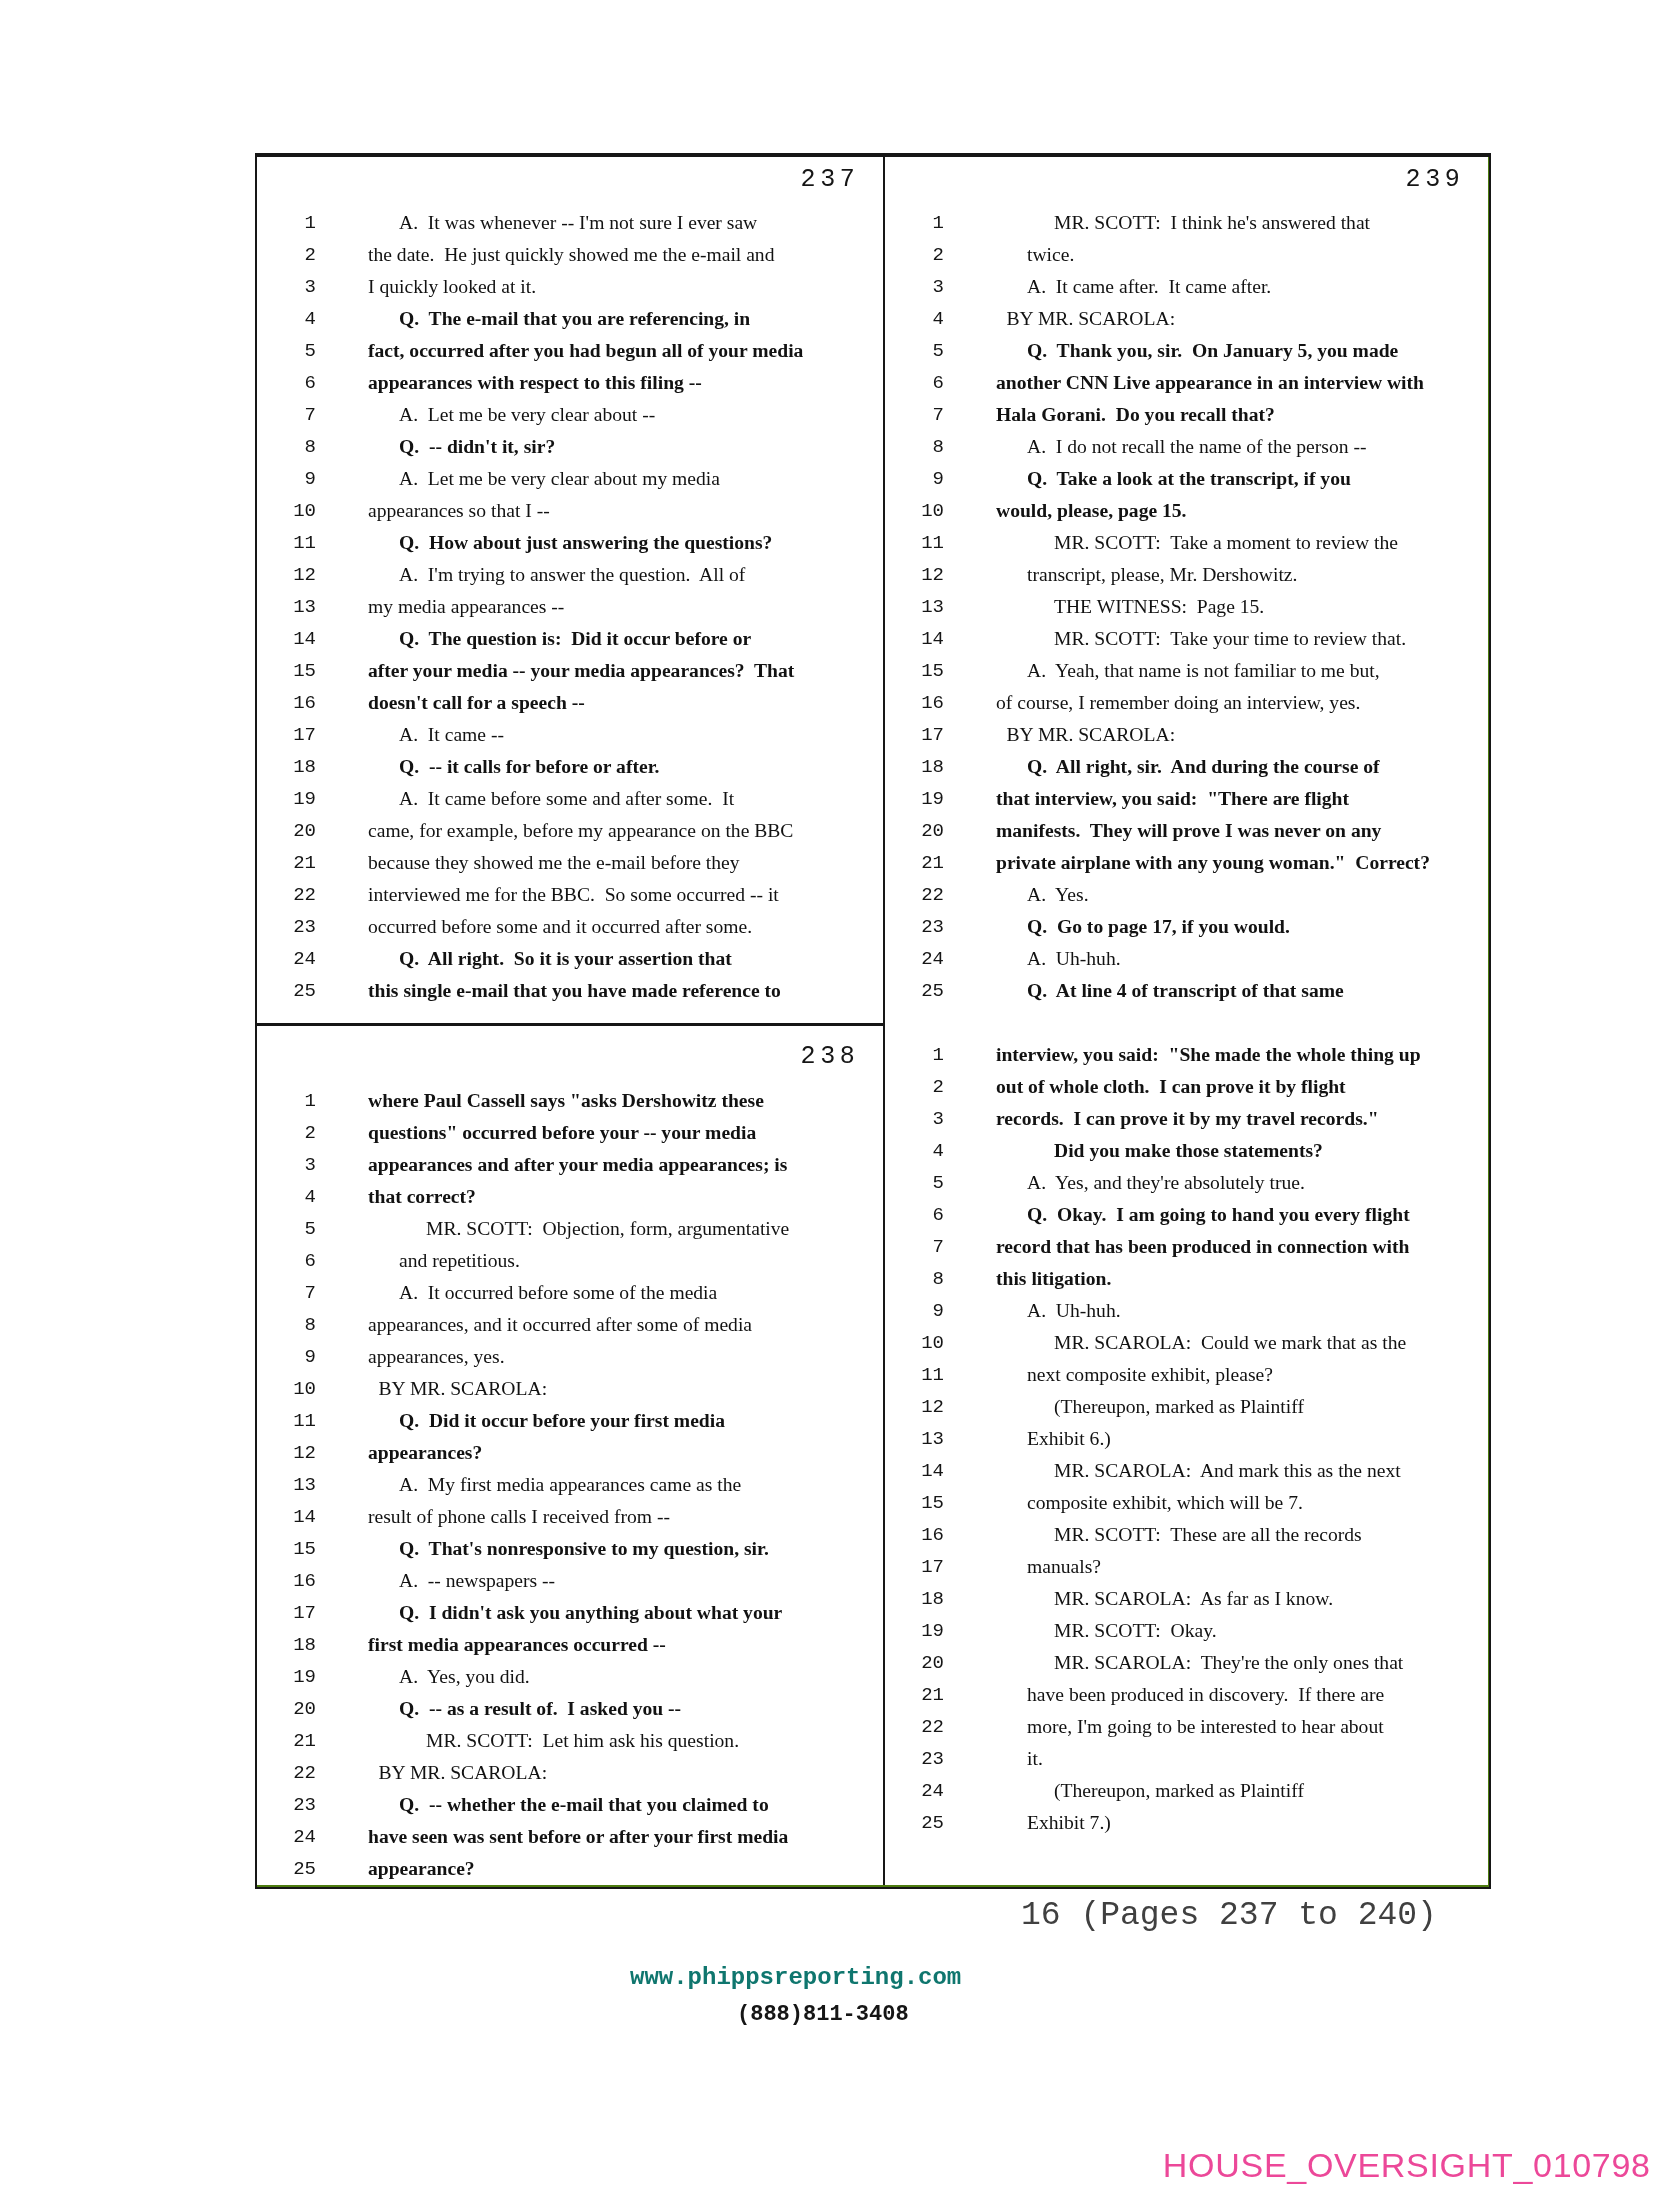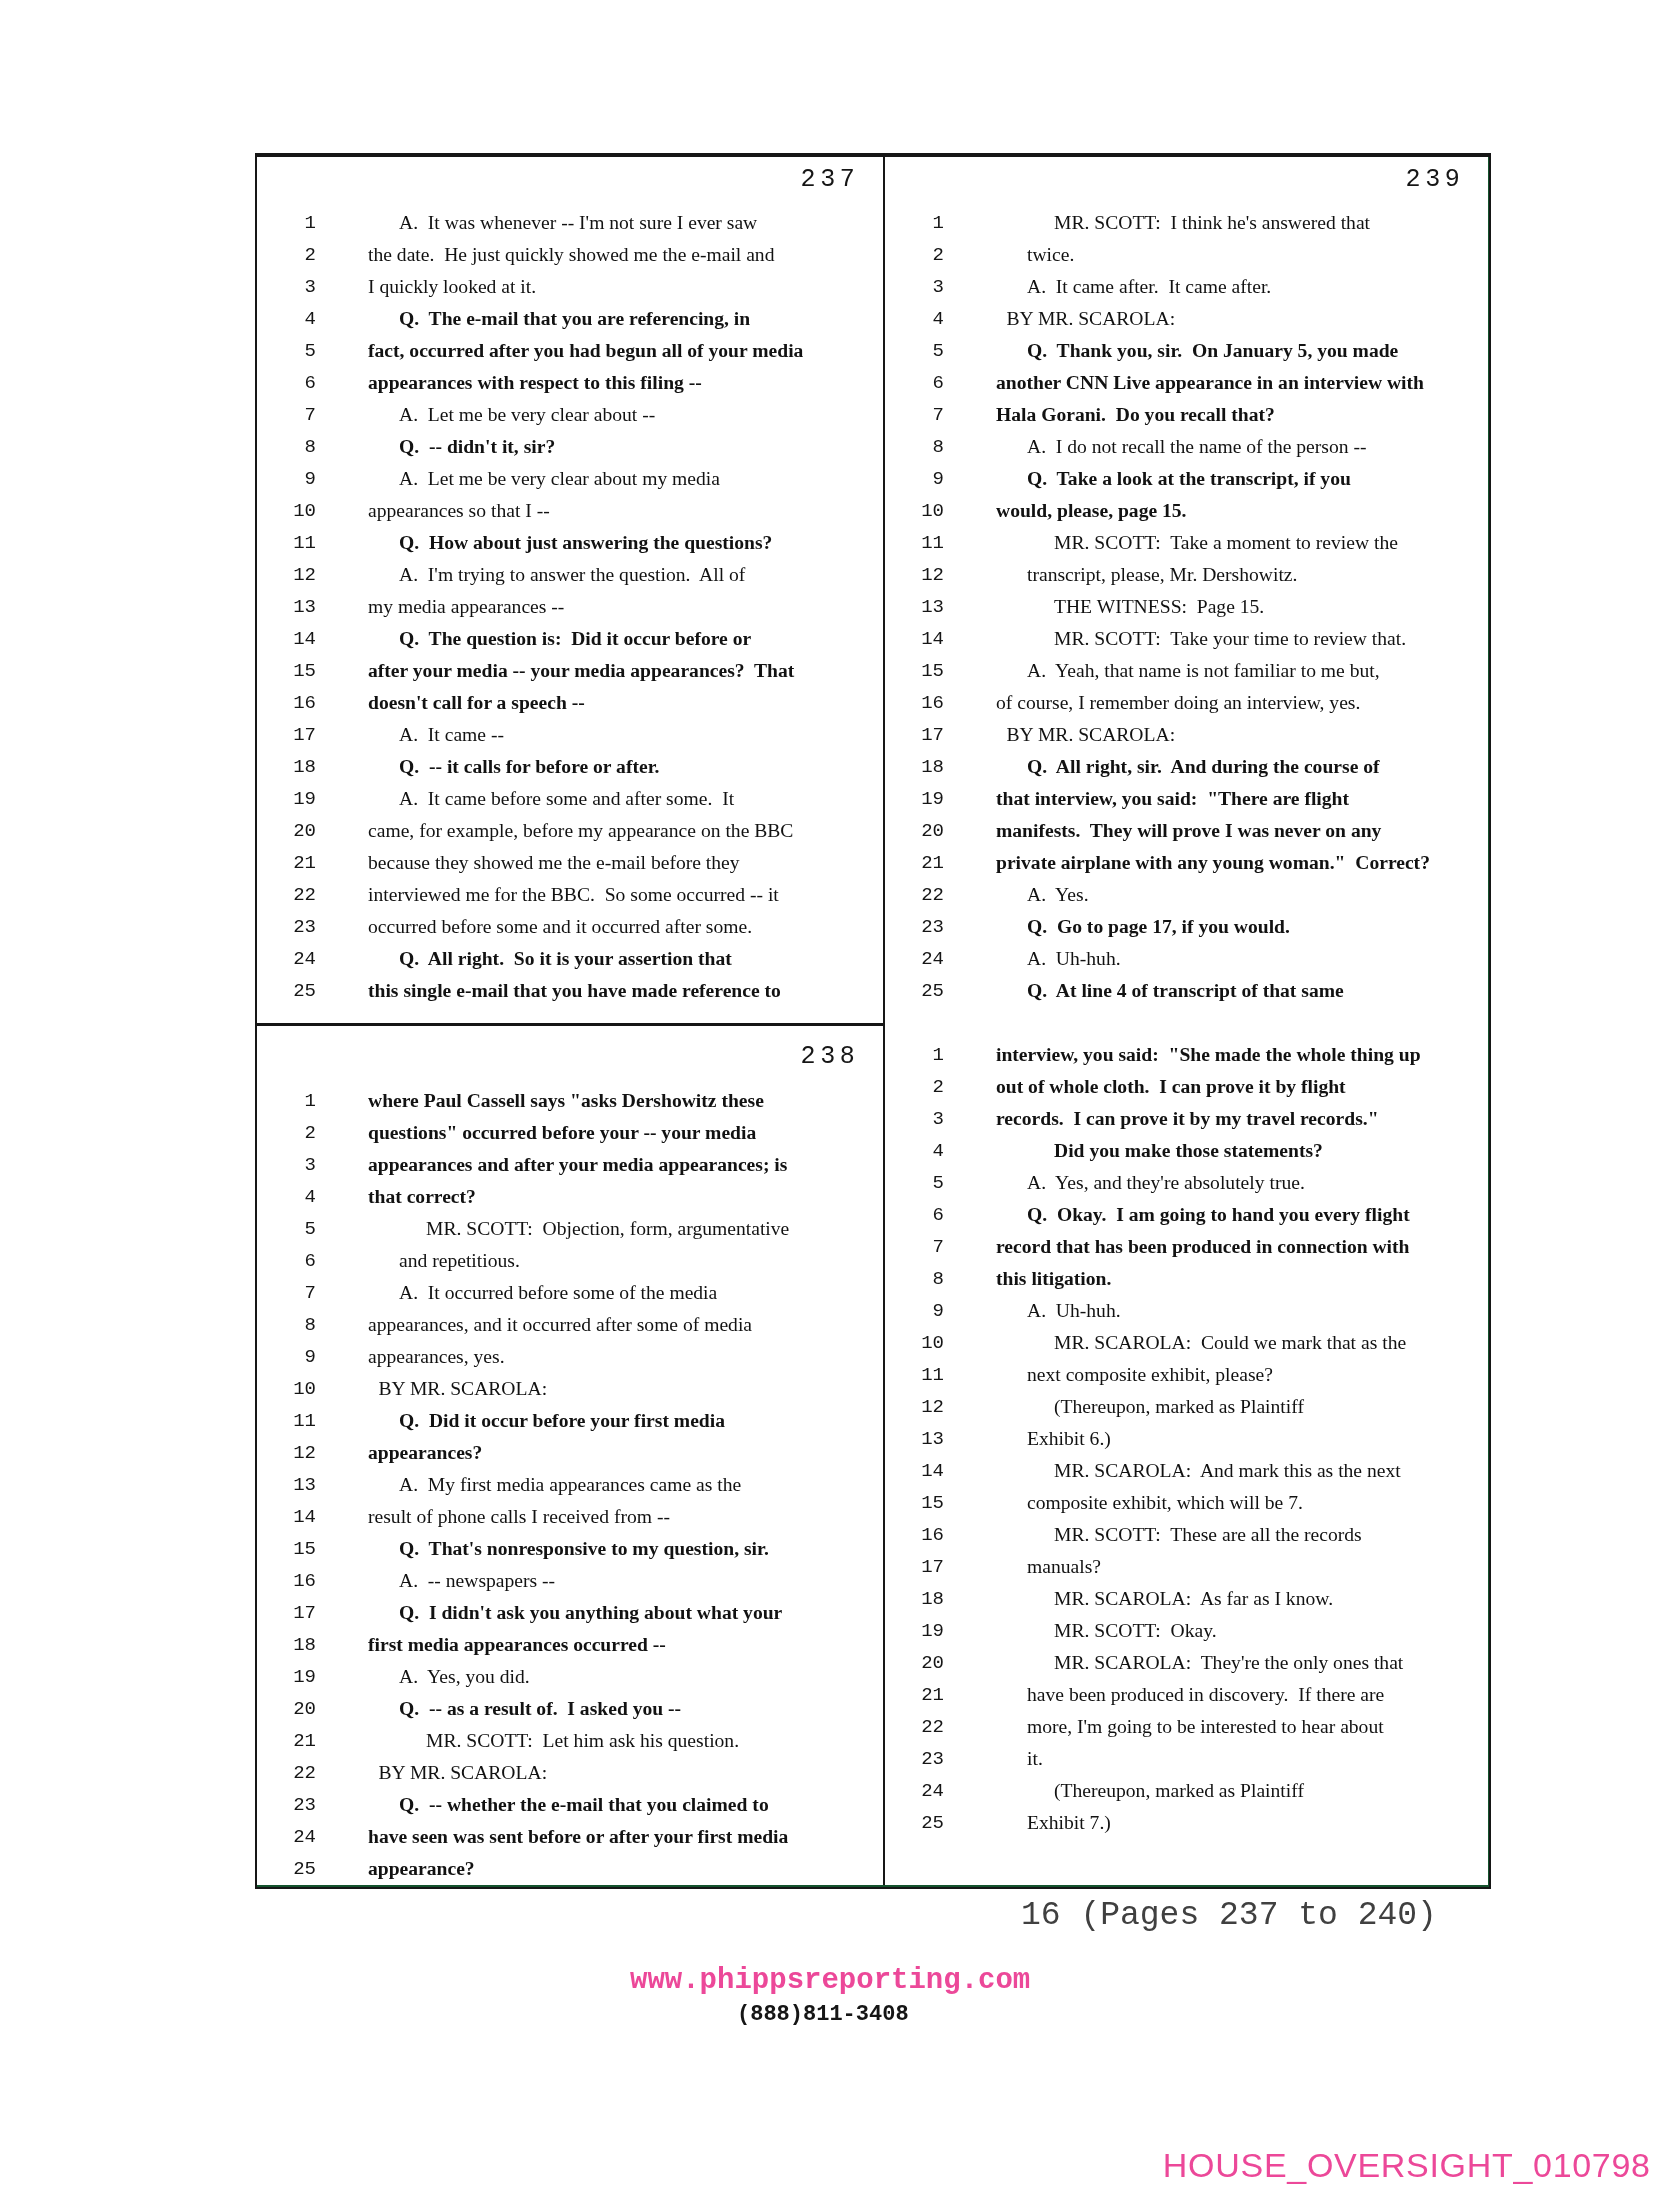--- a/index.html
+++ b/index.html
@@ -2,21 +2,21 @@
 <html style="font-size:10.5px"><head>
 <meta charset="utf-8">
 <style>
   html,body{margin:0;padding:0;}
   body{
     width:1669px;height:2205px;position:relative;background:#ffffff;
     font-family:"Liberation Serif", serif;color:#121212;
   }
   #frame{
     position:absolute;left:255px;top:153px;width:1236px;height:1736px;
-    border:2.6px solid #161616;border-top-width:4.6px;box-sizing:border-box;background:#14532d;
+    border:2.6px solid #161616;border-top-width:4.6px;box-sizing:border-box;background:#4d7c0f;
   }
   .quad{position:absolute;overflow:hidden;box-sizing:border-box;background:#fff;}
   #q237{left:0;top:0;width:628px;height:869px;border-right:2px solid #161616;border-bottom:3.3px solid #161616;}
   #q239{left:628px;top:0;width:603px;height:1111px;border-bottom:3.3px solid #161616;}
   #q238{left:0;top:869px;width:628px;height:859px;border-right:2px solid #161616;}
   #q240{left:628px;top:869px;width:603px;height:859px;}
   .pagenum{
     margin:7.9px 23.6px 0 0;text-align:right;
     font-family:"Liberation Mono", monospace;font-size:25px;line-height:30px;letter-spacing:4.6px;color:#161616;
   }
@@ -35,21 +35,21 @@
   .txt.i2{padding-left:31px;}
   .txt.i3{padding-left:58px;text-align:center;}
   .txt.b{font-weight:700;}
   .footer-item{position:absolute;white-space:pre;}
   #page-range{
     left:1021px;top:1897px;
     font-family:"Liberation Mono", monospace;font-size:33px;color:#404040;
   }
   #site{
     left:630px;top:1964px;
-    font-family:"Liberation Mono", monospace;font-size:29px;font-weight:700;color:#ec4899;
+    font-family:"Liberation Mono", monospace;font-size:24px;font-weight:700;color:#0f766e;
   }
   #phone{
     left:737px;top:2002px;
     font-family:"Liberation Mono", monospace;font-size:22px;font-weight:700;color:#151515;
   }
   #bates{
     right:18.3px;top:2146px;
     font-family:"Liberation Sans", sans-serif;font-size:34px;color:#ec4899;letter-spacing:0.7px;
   }
 </style>

